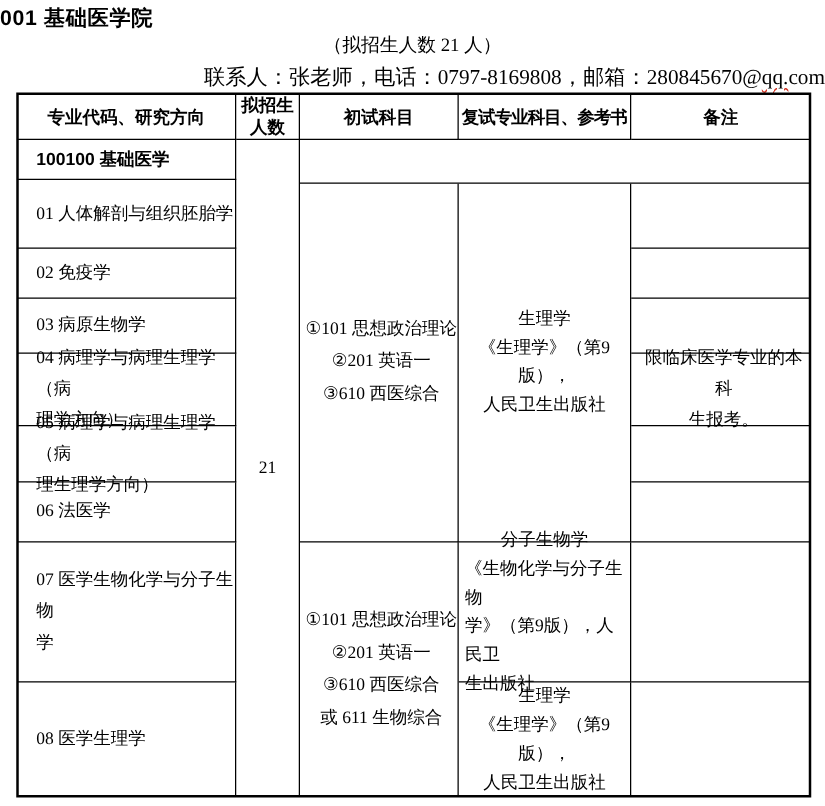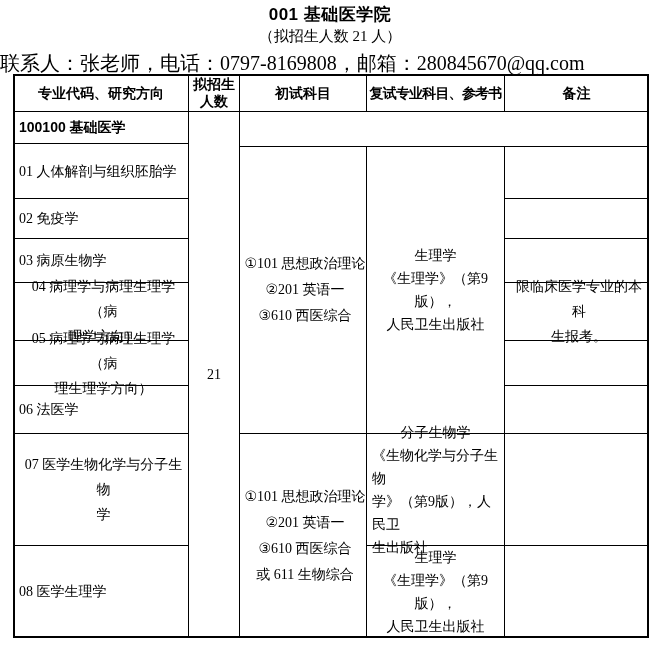--- a/index.html
+++ b/index.html
@@ -2,48 +2,48 @@
 <html><head>
 <meta charset="utf-8">
 <style>
   html,body{margin:0;padding:0;background:#fff;}
   .screen{
     position:relative;width:660px;height:645px;background:#fff;overflow:hidden;
     font-family:"Liberation Serif","DejaVu Serif","DejaVu Sans",serif;
     color:#000;
   }
   .page-title{
-    position:absolute;top:3px;left:0;width:100%;text-align:center;
+    position:absolute;top:3px;left:0;width:100%;
     font-size:17px;font-weight:bold;letter-spacing:.5px;
     font-family:"Liberation Sans","DejaVu Sans",sans-serif;
   }
   .page-subtitle{
     position:absolute;top:27px;left:0;width:100%;text-align:center;font-size:15px;
   }
   .contact-line{
-    position:absolute;top:50px;left:0;width:100%;text-align:left;font-size:20px;
+    position:absolute;top:50px;left:0;width:100%;text-align:right;font-size:17px;
   }
   .wavy{
     text-decoration:underline;text-decoration-style:wavy;
     text-decoration-color:#d03020;text-decoration-thickness:1px;
     text-underline-offset:3px;
   }
   .tbl{position:absolute;left:14px;top:75px;width:634px;height:562px;background:#fff;}
   .frame{position:absolute;left:-1px;top:-1px;width:636px;height:564px;
     border:2px solid #000;box-sizing:border-box;pointer-events:none;}
   .cell{position:absolute;box-sizing:border-box;display:flex;font-size:14px;}
   .br{border-right:1px solid #000;}
   .bb{border-bottom:1px solid #000;}
   .hdr{
     font-weight:bold;align-items:center;justify-content:center;text-align:center;
     white-space:pre-line;line-height:17px;
     font-family:"Liberation Sans","DejaVu Sans",sans-serif;
   }
   .hdr.tight{letter-spacing:-0.8px;}
-  .dir{align-items:center;text-align:center;padding-left:5px;white-space:pre-line;line-height:25px;}
+  .dir{align-items:center;text-align:left;padding-left:15px;white-space:pre-line;line-height:25px;}
   .bold{font-weight:bold;font-family:"Liberation Sans","DejaVu Sans",sans-serif;}
   .quota{align-items:center;justify-content:center;}
   .subjects{flex-direction:column;justify-content:center;text-align:center;
     padding-left:4px;white-space:pre-line;line-height:26px;}
   .retest{flex-direction:column;justify-content:center;text-align:center;line-height:23px;}
   .retest .subj{display:block;text-align:center;}
   .retest .book{display:block;text-align:center;white-space:pre-line;}
   .retest .book.left{text-align:left;padding:0 5px;}
   .remark-cell{align-items:center;text-align:center;padding-left:5px;
     white-space:pre-line;line-height:25px;}

